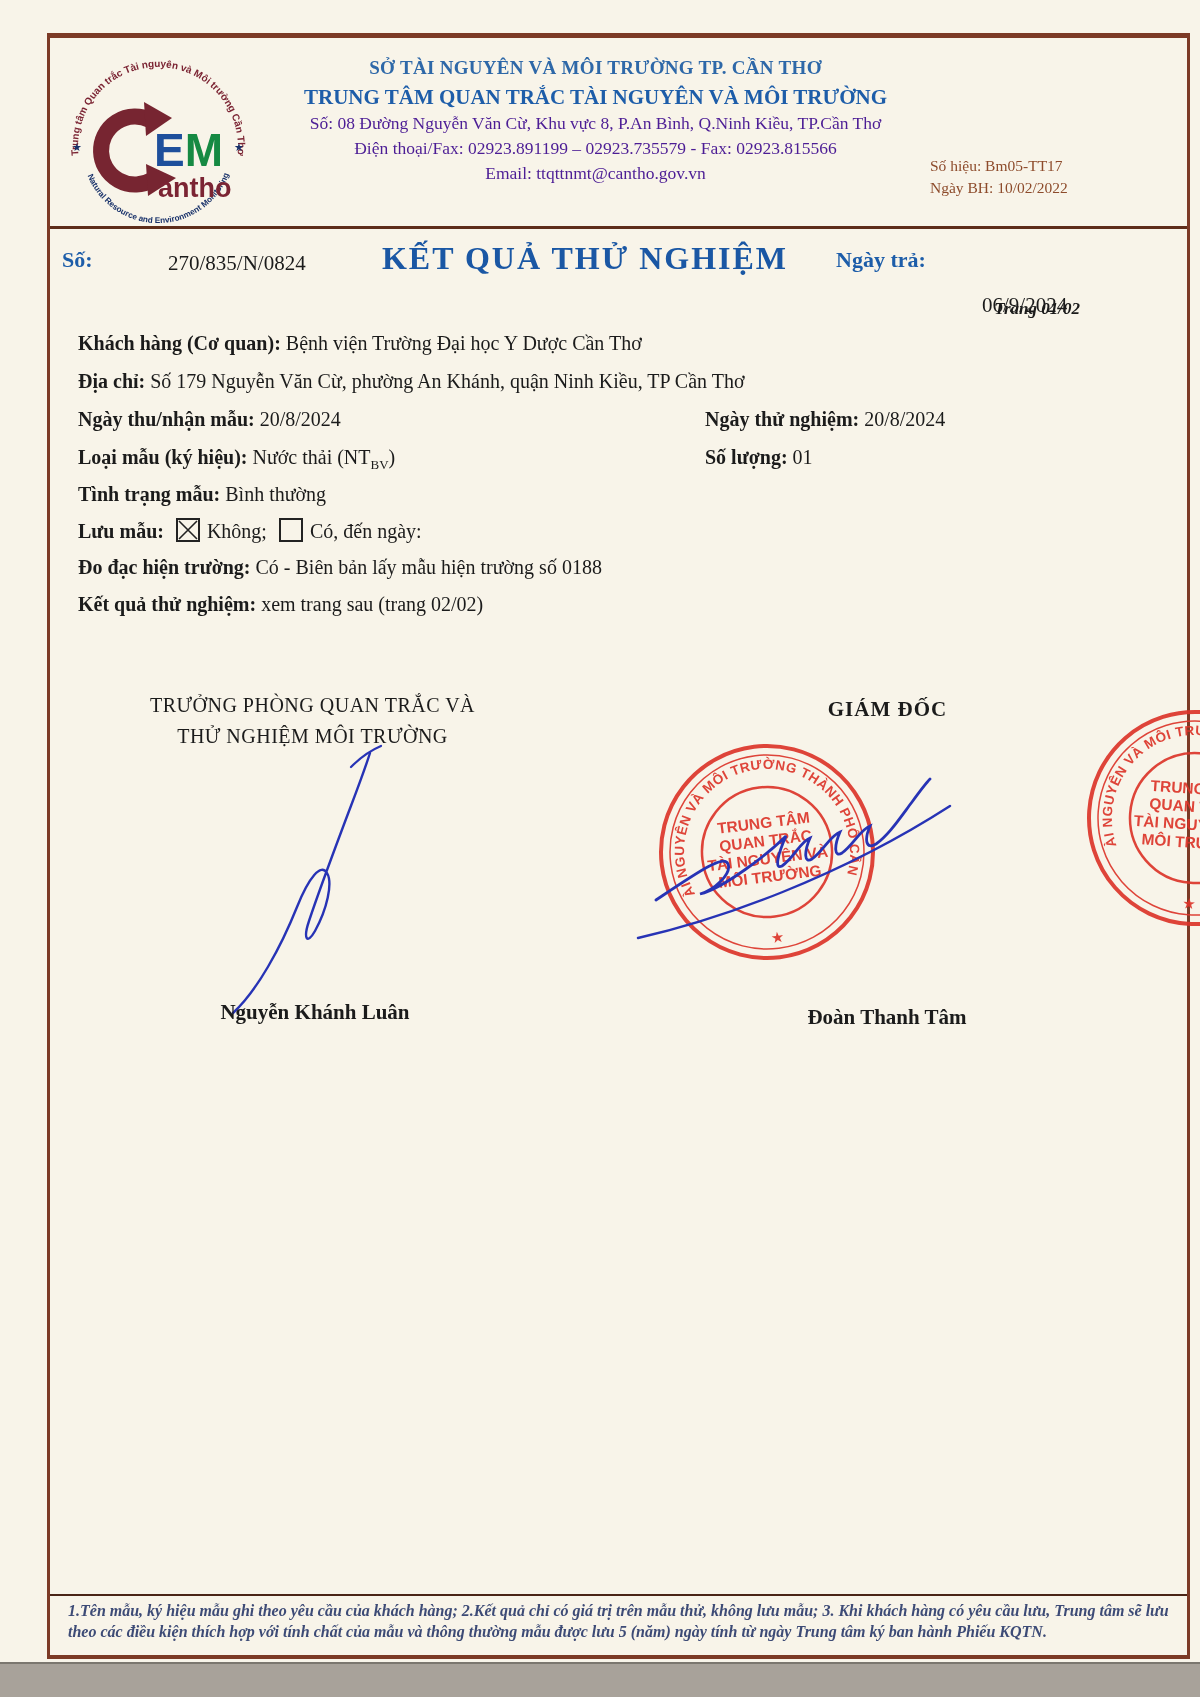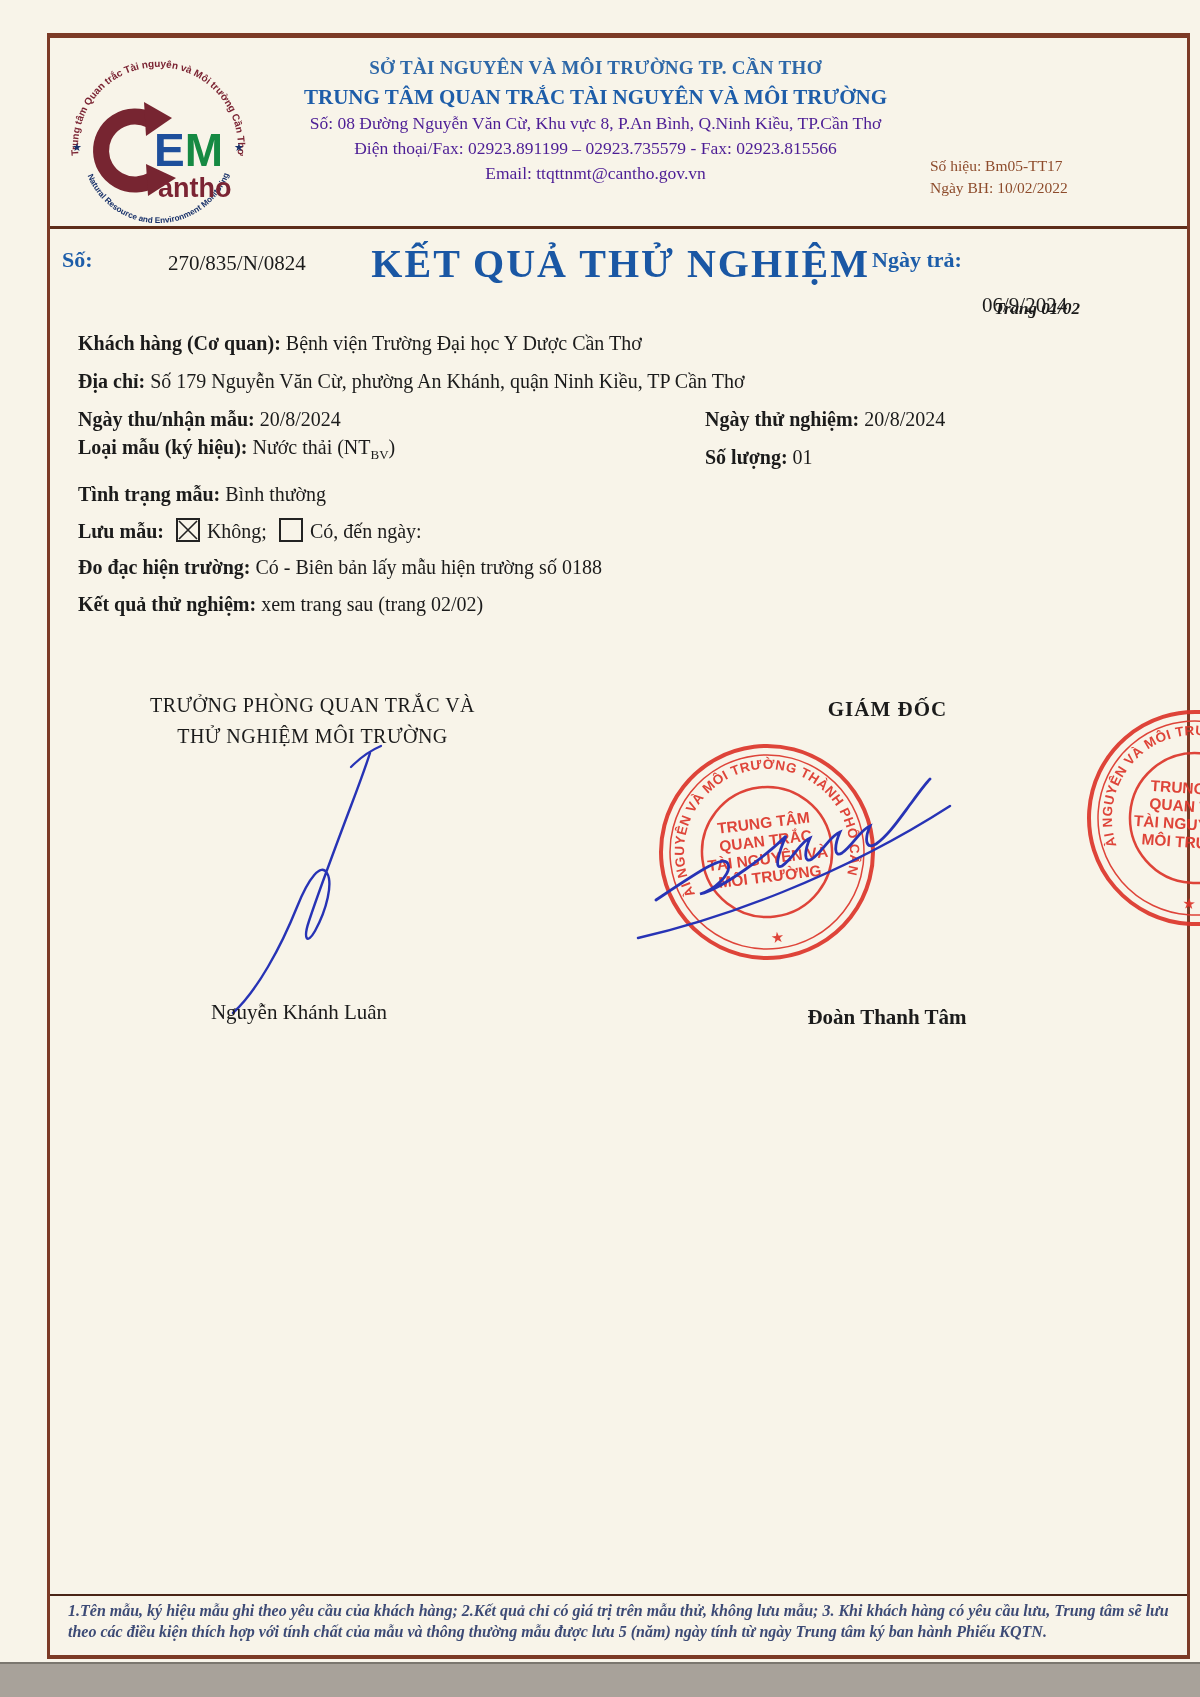--- a/index.html
+++ b/index.html
@@ -14,41 +14,41 @@
 
   .hdr{left:268px;top:56px;width:655px;text-align:center;line-height:1.25;}
   .hdr .l1{font-size:19px;color:#2e68a8;font-weight:600;letter-spacing:.3px;}
   .hdr .l2{font-size:21px;color:#1d5da9;font-weight:bold;margin-top:4px;}
   .hdr .l3{font-size:18px;color:#2e68a8;font-weight:bold;font-style:italic;margin-top:2px;}
   .hdr .l4,.hdr .l5,.hdr .l6{font-size:17.5px;color:#4c1d95;margin-top:3px;}
   .formcode{left:930px;top:155px;width:245px;font-size:15.5px;color:#8d4b2b;line-height:22px;}
 
   .so-label{left:62px;top:247px;font-size:22px;font-weight:bold;color:#1d5da9;}
   .so-value{left:168px;top:251px;font-size:21px;}
-  .main-title{left:300px;top:240px;width:570px;text-align:right;font-size:40px;
+  .main-title{left:300px;top:240px;width:570px;text-align:center;font-size:32px;
               font-weight:bold;color:#1a57a4;letter-spacing:2px;}
-  .return-label{left:836px;top:247px;font-size:22px;font-weight:bold;color:#1d5da9;margin-left:36px;}
+  .return-label{left:836px;top:247px;font-size:22px;font-weight:bold;color:#1d5da9;}
   .return-value{left:982px;top:252px;font-size:21px;margin-top:41px;}
   .page-note{left:880px;top:299px;width:200px;text-align:right;font-size:17px;
              font-weight:bold;font-style:italic;}
 
   .frow{position:absolute;left:78px;font-size:20px;white-space:nowrap;}
   .frow .lbl{font-weight:bold;}
   .frow .val{font-weight:normal;}
   .rcol{left:705px;}
   sub.bv{font-size:13px;}
   .cb{display:inline-block;width:20px;height:20px;border:2px solid #222;
       vertical-align:-4px;margin:0 7px 0 12px;position:relative;background:transparent;}
   .cb svg{position:absolute;left:0;top:0;width:100%;height:100%;}
 
   .sig-title-left{left:105px;top:690px;width:415px;text-align:center;font-size:20px;
                   font-weight:normal;line-height:31px;letter-spacing:.5px;}
   .sig-title-right{left:735px;top:697px;width:305px;text-align:center;font-size:21px;
                    font-weight:bold;letter-spacing:1px;}
-  .name-left{left:144px;top:1000px;width:310px;text-align:center;font-size:21px;font-weight:normal;}
+  .name-left{left:160px;top:1000px;width:310px;text-align:center;font-size:21px;font-weight:bold;}
   .name-right{left:732px;top:1005px;width:310px;text-align:center;font-size:21px;font-weight:bold;}
 
   .stamp{width:230px;height:230px;}
   .stamp-main{left:652px;top:737px;transform:rotate(-7deg);}
   .stamp-edge{left:1080px;top:703px;transform:rotate(4deg);}
   .stamp text{font-family:"Liberation Sans",sans-serif;}
 
   .sig{stroke:#2733b5;fill:none;stroke-linecap:round;}
   .sig-left{left:205px;top:735px;}
   .sig-right{left:628px;top:742px;}
@@ -117,21 +117,21 @@
     <span class="val">Số 179 Nguyễn Văn Cừ, phường An Khánh, quận Ninh Kiều, TP Cần Thơ</span>
   </div>
   <div class="frow" style="top:408px">
     <span class="lbl">Ngày thu/nhận mẫu:</span>
     <span class="val">20/8/2024</span>
   </div>
   <div class="frow rcol" style="top:408px">
     <span class="lbl">Ngày thử nghiệm:</span>
     <span class="val">20/8/2024</span>
   </div>
-  <div class="frow" style="top:436px">
+  <div class="frow" style="top:446px">
     <span class="lbl">Loại mẫu (ký hiệu):</span>
     <span class="val"><span>Nước thải (NT</span><sub class="bv">BV</sub><span>)</span></span>
   </div>
   <div class="frow rcol" style="top:446px">
     <span class="lbl">Số lượng:</span>
     <span class="val">01</span>
   </div>
   <div class="frow" style="top:483px">
     <span class="lbl">Tình trạng mẫu:</span>
     <span class="val">Bình thường</span>

